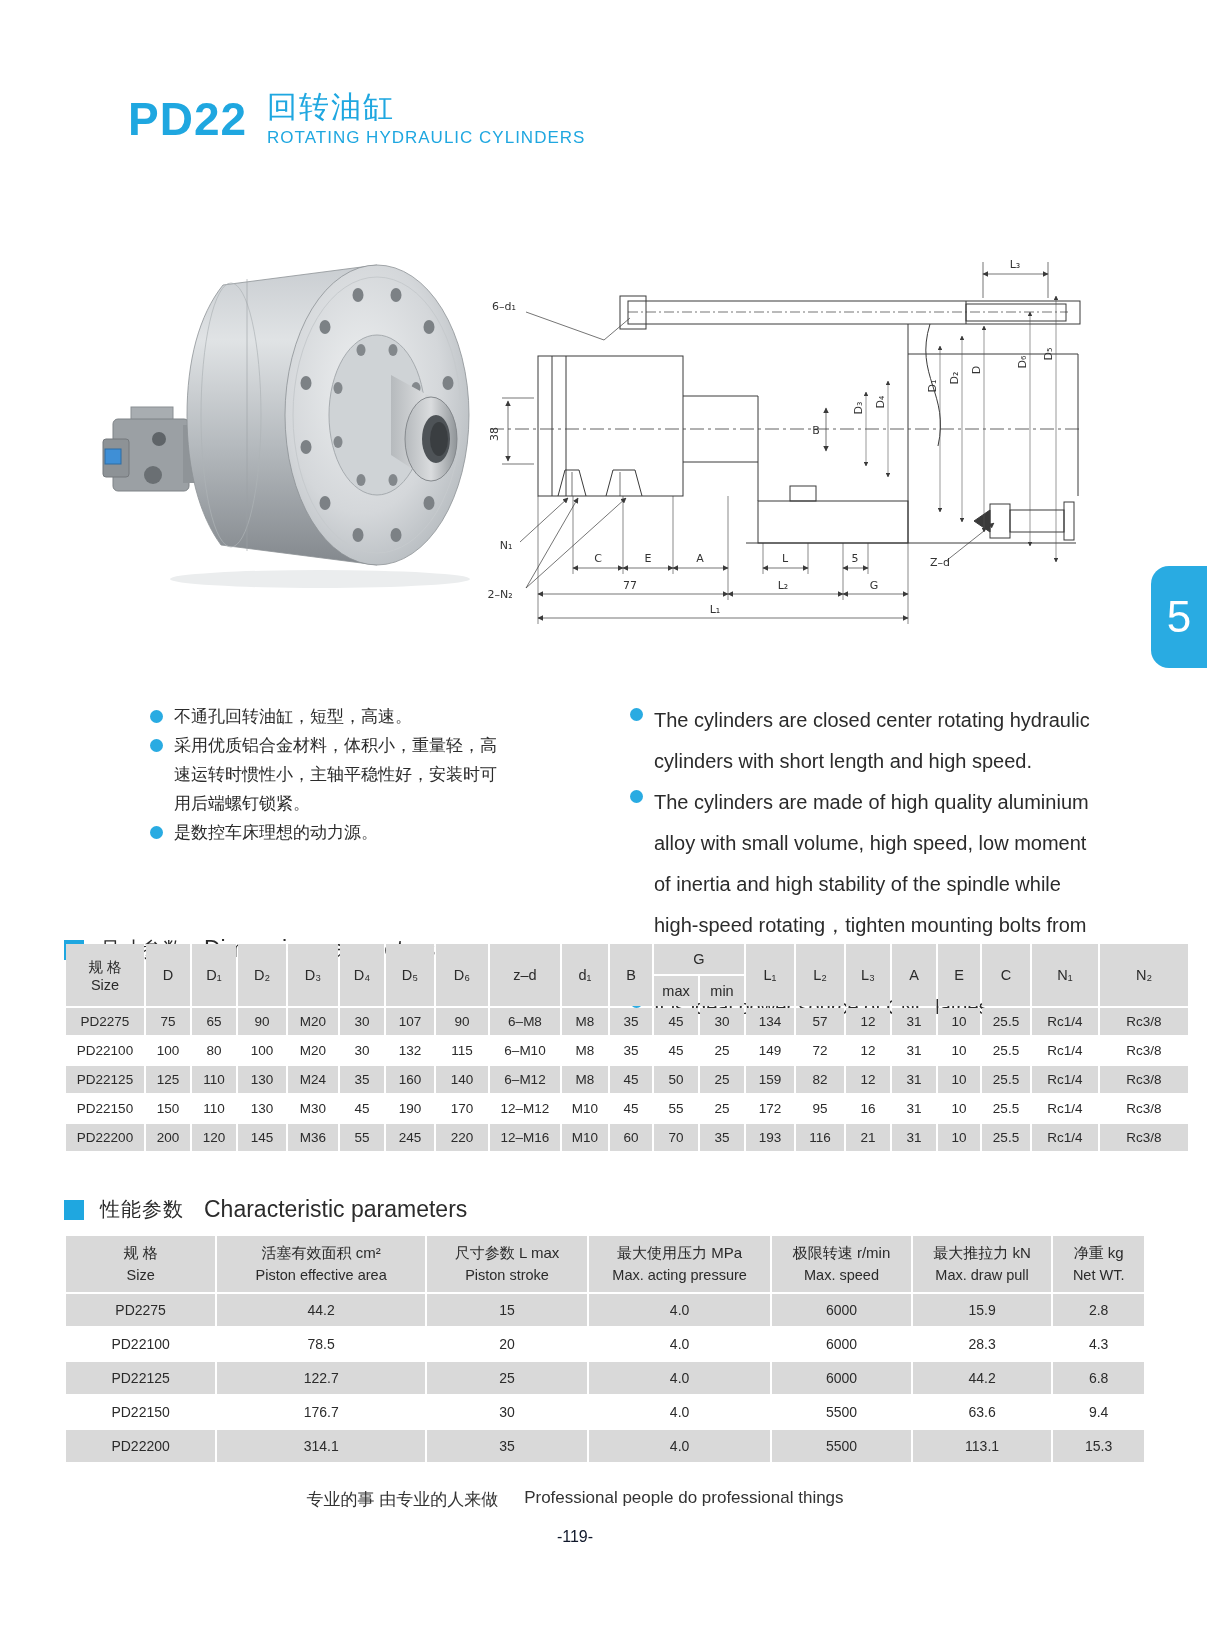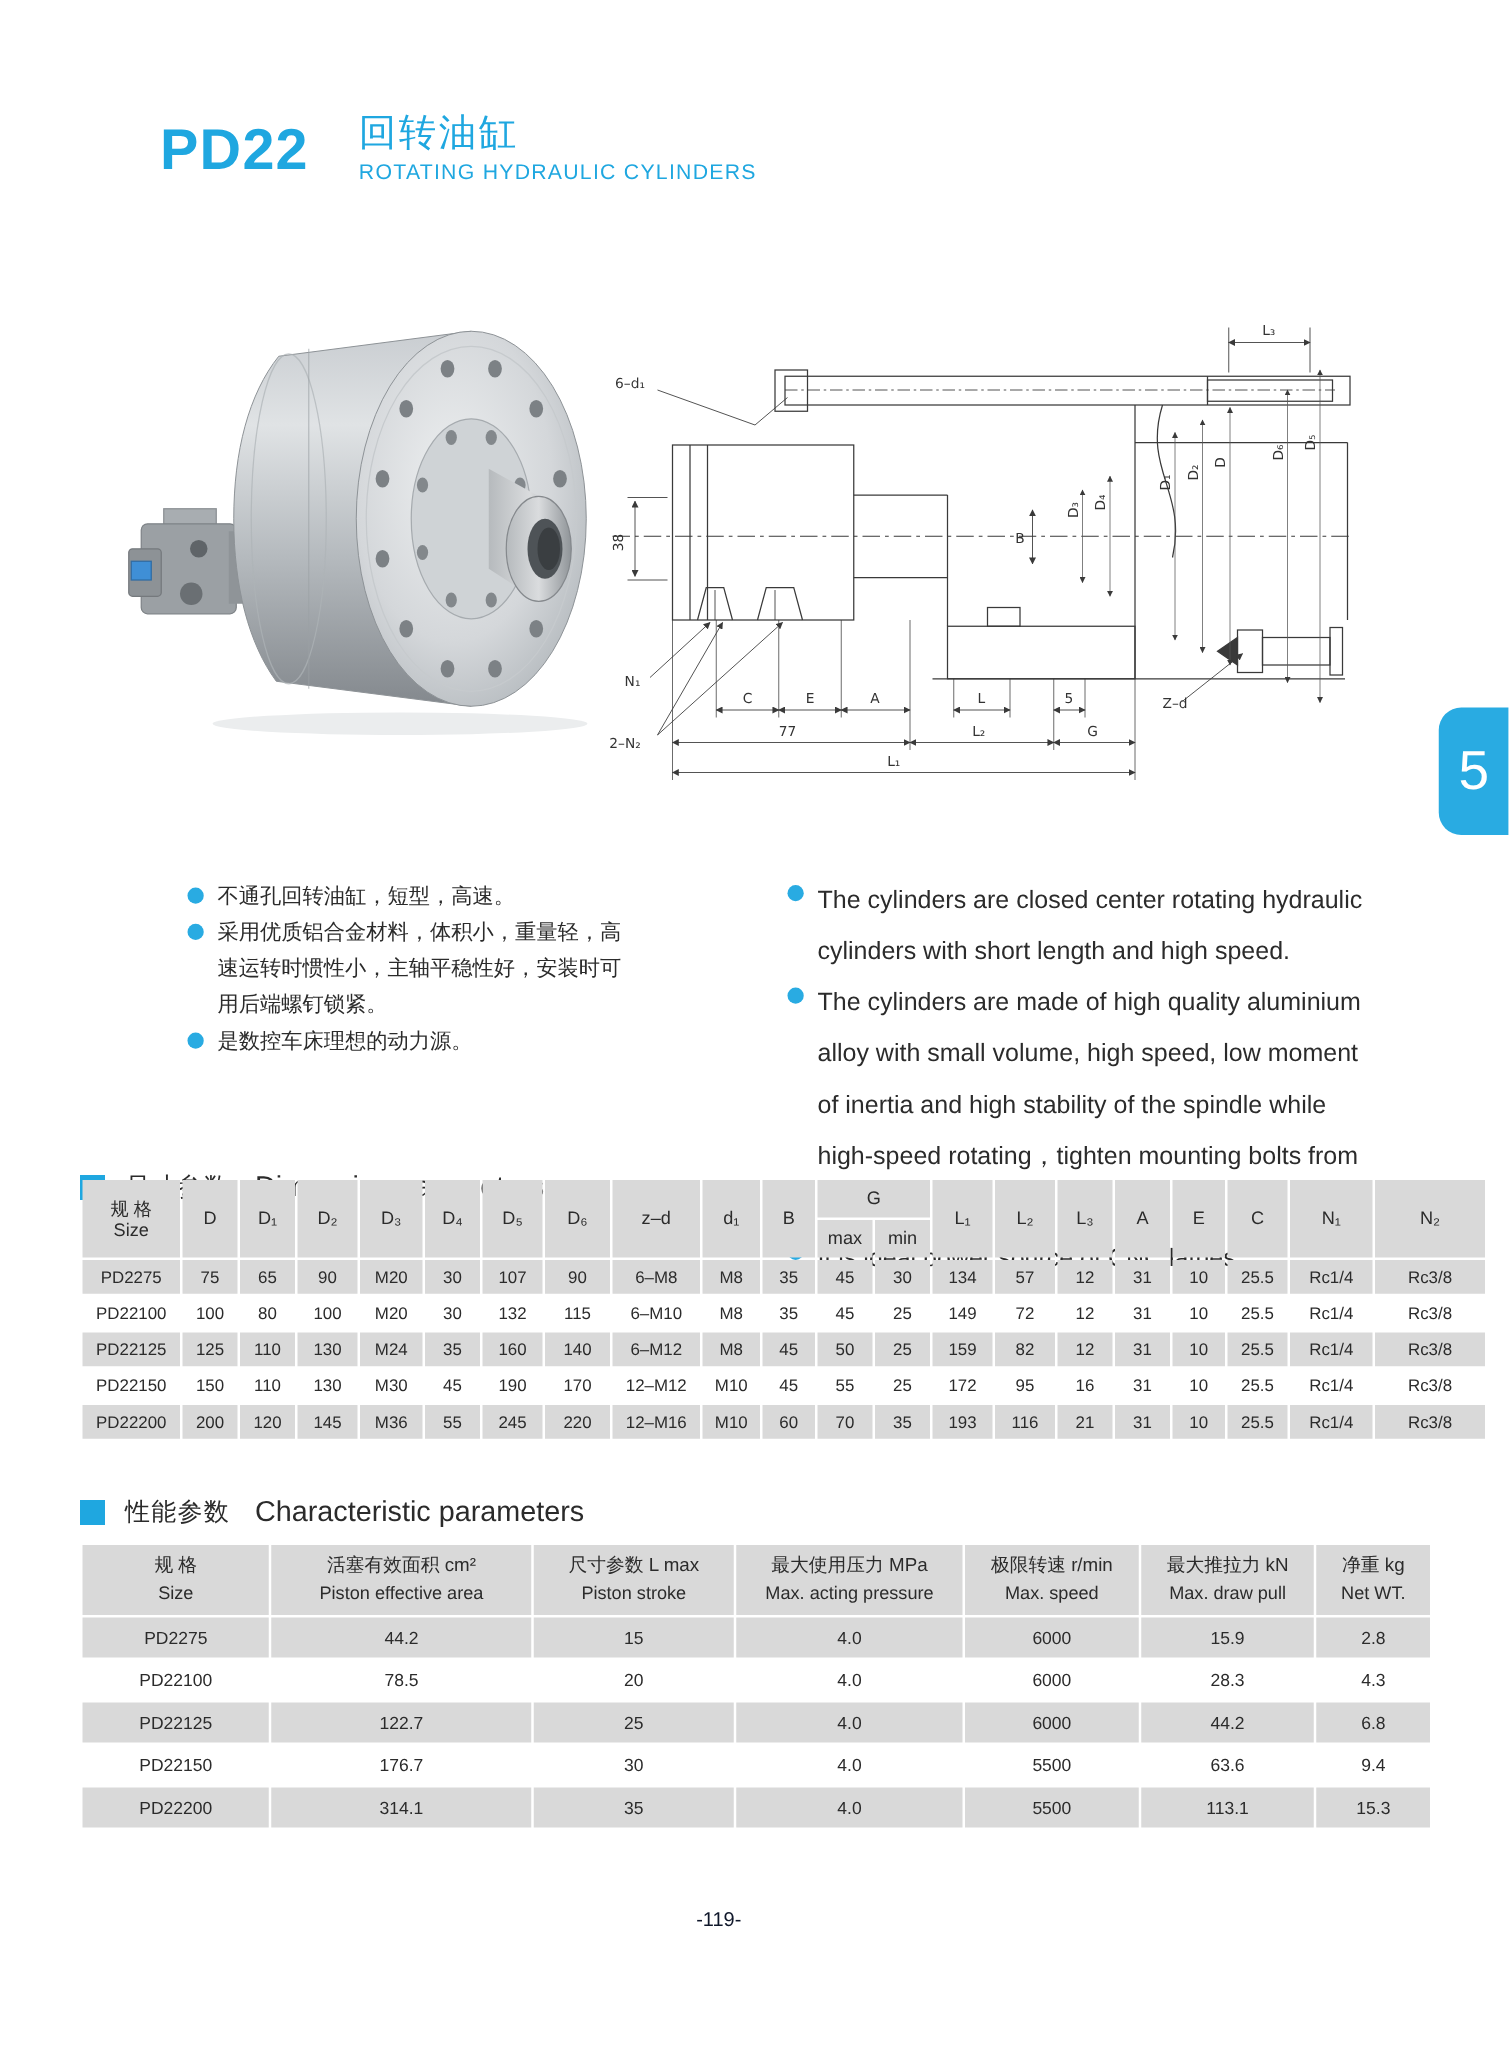--- a/index.html
+++ b/index.html
@@ -1,19 +1,19 @@
 <!DOCTYPE html>
 <html><head>
 <meta charset="utf-8">
 <style>
   html,body{margin:0;padding:0;background:#fff;}
   .page{position:relative;width:1207px;height:1649px;background:#fff;overflow:hidden;
         font-family:"Liberation Sans","DejaVu Sans",sans-serif;color:#2b2b2b;}
   
-  .header{position:absolute;left:128px;top:90px;display:flex;gap:40px;align-items:flex-start;}
+  .header{position:absolute;left:128px;top:90px;display:flex;gap:20px;align-items:flex-start;}
   .model{color:#1fa7e0;font-size:46px;font-weight:bold;line-height:1;margin-top:6px;letter-spacing:1px;}
   .title-block{display:flex;flex-direction:column;}
   .title-cn{color:#1fa7e0;font-size:30px;line-height:1.15;letter-spacing:2px;}
   .title-en{color:#1fa7e0;font-size:17px;letter-spacing:1px;margin-top:3px;}
   
   .photo{position:absolute;left:95px;top:243px;width:385px;height:352px;}
   .drawing{position:absolute;left:478px;top:246px;width:615px;height:398px;}
   .drawing text{font-family:"DejaVu Sans","Liberation Sans",sans-serif;}
   
   .side-tab{position:absolute;right:0;top:566px;width:56px;height:102px;background:#29abe2;
@@ -557,15 +557,19 @@
           <td>314.1</td>
           <td>35</td>
           <td>4.0</td>
           <td>5500</td>
           <td>113.1</td>
           <td>15.3</td>
         </tr>
       </tbody>
   </table>
 
+  <div class="footer-slogan">
+    <span>专业的事  由专业的人来做</span>
+    <span>Professional people do professional things</span>
+  </div>
   <div class="page-number">-119-</div>
 
 </div>
 
 </body></html>

